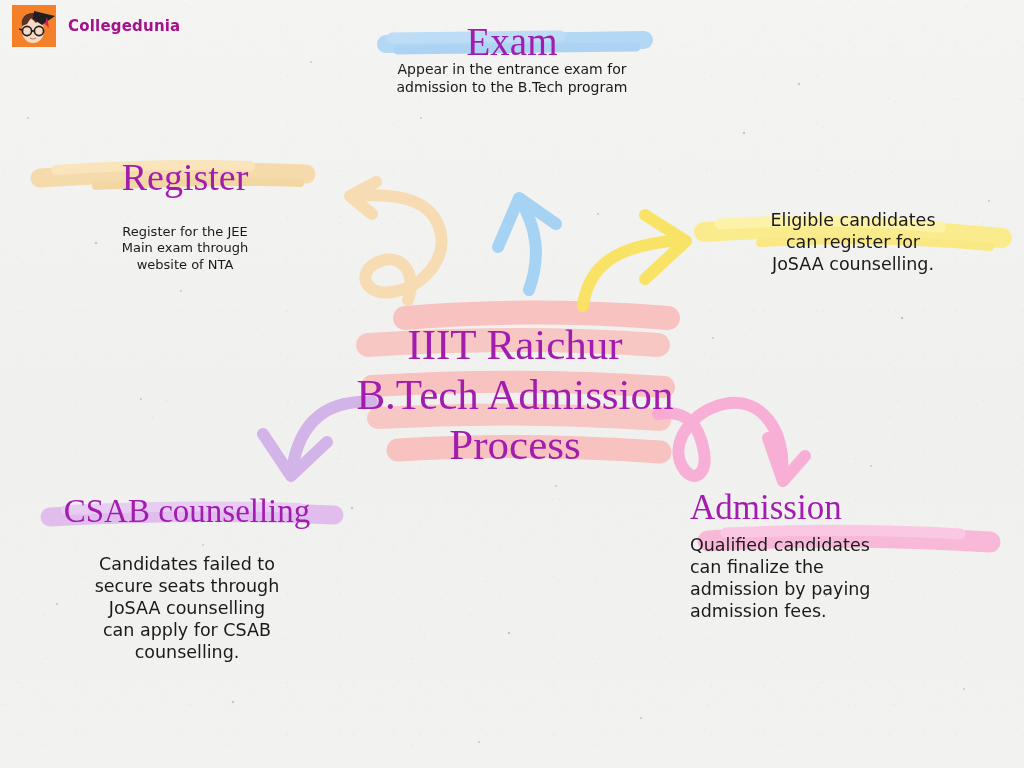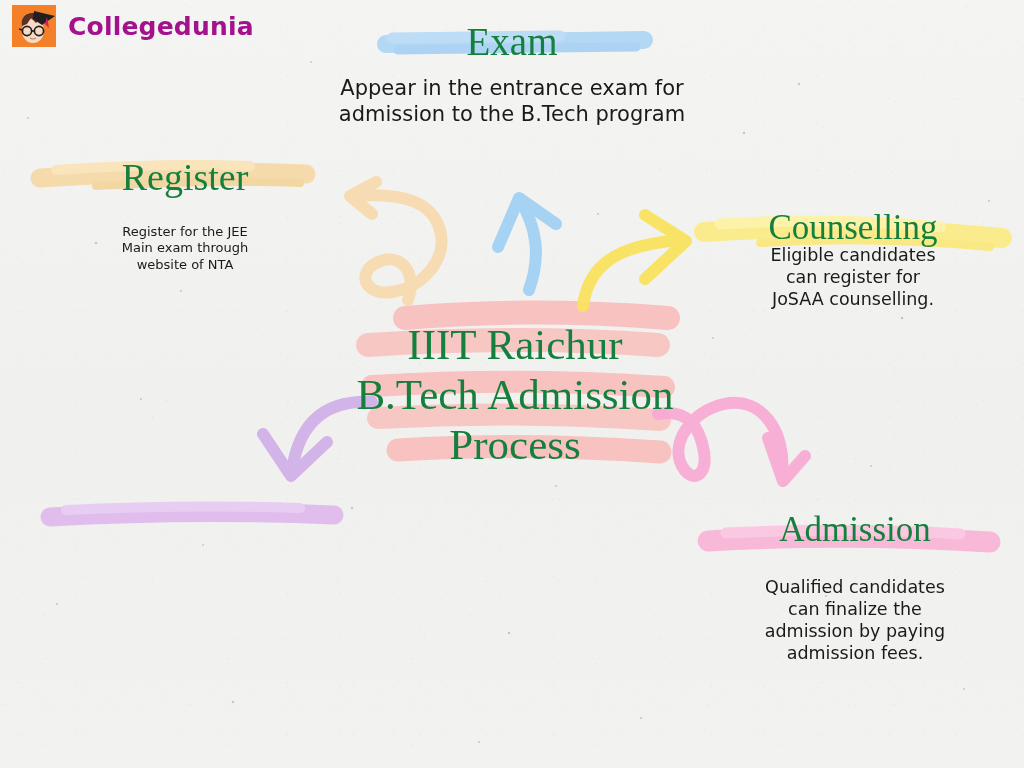--- a/index.html
+++ b/index.html
@@ -63,53 +63,53 @@
     width: 44px;
     height: 42px;
     background: #f4812a;
     position: relative;
     overflow: hidden;
     flex: none;
   }
   #logo-wordmark {
     font-family: "DejaVu Sans", sans-serif;
     font-weight: bold;
-    font-size: 25px;
+    font-size: 15px;
     letter-spacing: 0.2px;
     color: #a3128c;
   }
 
   
   #marks {
     position: absolute;
     inset: 0;
     z-index: 2;
     pointer-events: none;
   }
 
   
   .node { position: absolute; z-index: 6; }
   .node .heading {
     font-family: "Liberation Serif", "DejaVu Serif", serif;
     font-weight: normal;
-    color: #15803d;
+    color: #a21caf;
     line-height: 1;
     white-space: nowrap;
   }
   .node .body {
     font-family: "DejaVu Sans", "Liberation Sans", sans-serif;
     color: #1a1a1a;
     line-height: 1.25;
     white-space: pre-line;
   }
 
   
   #node-exam { left: 337px; top: 22px; width: 350px; text-align: center; }
   #node-exam .heading { font-size: 39px; }
-  #node-exam .body { font-size: 21px; margin-top: 14px; }
+  #node-exam .body { font-size: 14px; }
 
   
   #node-register { left: 20px; top: 158px; width: 330px; text-align: center; }
   #node-register .heading { font-size: 38px; }
   #node-register .body { font-size: 13px; margin-top: 28px; }
 
   
   #node-counselling { left: 688px; top: 210px; width: 330px; text-align: center; }
   #node-counselling .heading { font-size: 35px; }
   #node-counselling .body { font-size: 17.5px; }
@@ -117,23 +117,23 @@
   
   #node-center { left: 340px; top: 320px; width: 350px; text-align: center; }
   #node-center .heading { font-size: 43px; line-height: 1.16; white-space: pre-line; }
 
   
   #node-csab { left: 22px; top: 495px; width: 330px; text-align: center; }
   #node-csab .heading { font-size: 33px; }
   #node-csab .body { font-size: 17.5px; margin-top: 26px; }
 
   
-  #node-admission { left: 690px; top: 512px; width: 330px; text-align: center; }
+  #node-admission { left: 690px; top: 490px; width: 330px; text-align: left; }
   #node-admission .heading { font-size: 35px; }
-  #node-admission .body { font-size: 17.5px; margin-top: 30px; }
+  #node-admission .body { font-size: 17.5px; margin-top: 10px; }
 </style>
 </head>
 <body>
 
 <div id="paper-texture"></div>
 
 <svg id="speckles" width="1024" height="768" viewBox="0 0 1024 768" aria-hidden="true">
   <g fill="#8a8a86" opacity="0.42">
     <circle cx="96" cy="243" r="1.3"></circle>
       <circle cx="181" cy="291" r="1.1"></circle>
@@ -263,32 +263,39 @@
   </div>
 
   <div class="node" id="node-register">
     <div class="heading">Register</div>
     <div class="body">Register for the JEE
 Main exam through
 website of NTA</div>
   </div>
 
   <div class="node" id="node-counselling">
-    <div class="heading">Counselling</div>
     <div class="body">Eligible candidates
 can register for
 JoSAA counselling.</div>
   </div>
 
   <div class="node" id="node-center">
     <div class="heading">IIIT Raichur
 B.Tech Admission
 Process</div>
   </div>
 
+  <div class="node" id="node-csab">
+    <div class="heading">CSAB counselling</div>
+    <div class="body">Candidates failed to
+secure seats through
+JoSAA counselling
+can apply for CSAB
+counselling.</div>
+  </div>
 
   <div class="node" id="node-admission">
     <div class="heading">Admission</div>
     <div class="body">Qualified candidates
 can finalize the
 admission by paying
 admission fees.</div>
   </div>
 
 </div>

